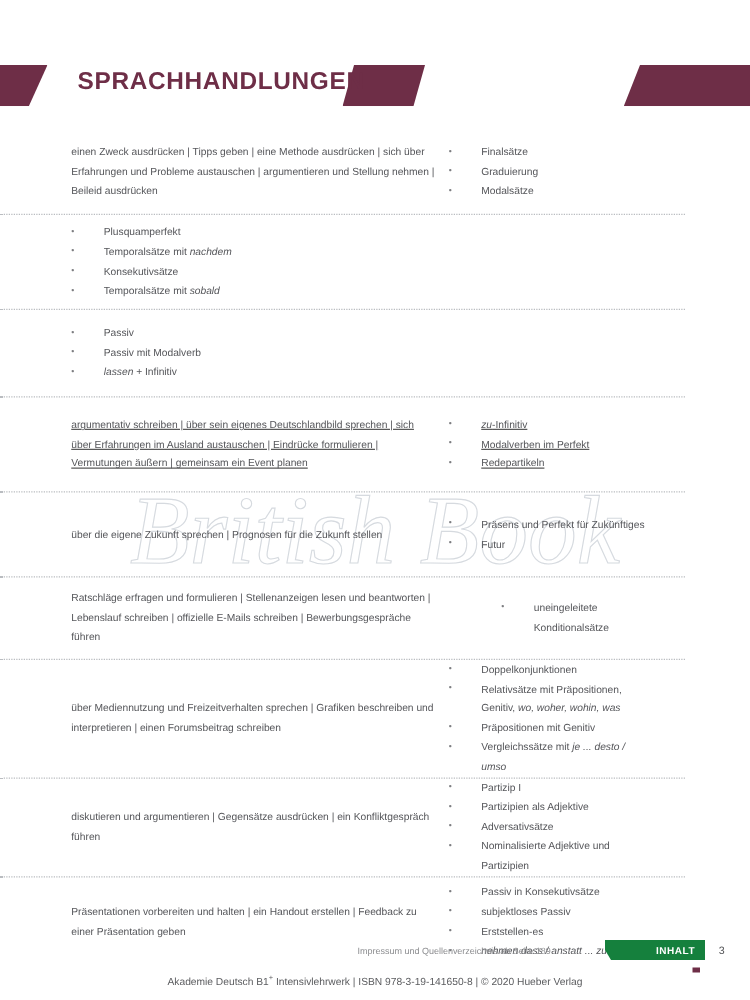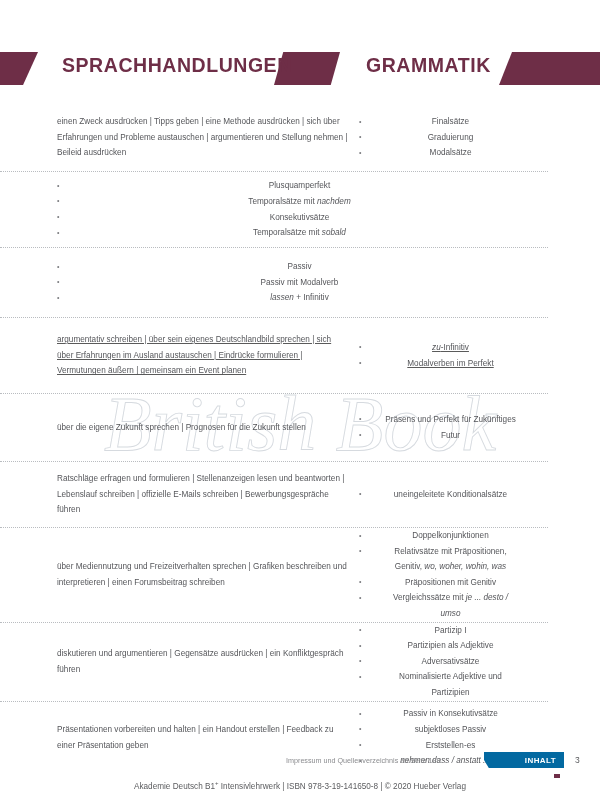--- a/index.html
+++ b/index.html
@@ -114,21 +114,20 @@
   .col-right {
     flex: 1 1 auto;
     font-size: 8.2px;
     line-height: 15.6px;
     color: #55565a;
   }
   .col-right ul {
     margin: 0;
     padding: 0;
     list-style: none;
-    text-align: center;
   }
   .col-right li {
     position: relative;
     padding-left: 26px;
   }
   .col-right li::before {
     content: "\2022";
     position: absolute;
     left: 0;
     top: -0.5px;
@@ -153,21 +152,21 @@
     font-size: 7.2px;
     color: #8b8c8f;
     white-space: nowrap;
   }
   .inhalt-badge {
     position: absolute;
     left: 484px;
     top: 0px;
     width: 80px;
     height: 16px;
-    background: #0369a1;
+    background: #15803d;
     clip-path: polygon(0 0, 100% 0, 100% 100%, 6% 100%, 0 50%);
   }
   .inhalt-badge span {
     position: absolute;
     right: 8px;
     top: 3.5px;
     font-size: 8px;
     font-weight: bold;
     color: #ffffff;
     letter-spacing: .4px;
@@ -205,21 +204,20 @@
   <text class="wm-text" x="300" y="120" text-anchor="middle">British Book</text>
 </svg>
 
 <div class="page">
 
   <div class="header">
     <div class="shape shape-left"></div>
     <div class="shape shape-mid"></div>
     <div class="shape shape-right"></div>
     <div class="head-title sprach">SPRACHHANDLUNGEN</div>
-    <div class="head-title gramm">GRAMMATIK</div>
   </div>
 
   <div class="table" id="table-body">
       <div class="row" style="min-height: 68px;">
         <div class="col-left">einen Zweck ausdrücken | Tipps geben | eine Methode ausdrücken | sich über Erfahrungen und Probleme austauschen | argumentieren und Stellung nehmen | Beileid ausdrücken</div>
         <div class="col-right">
           <ul>
             <li>Finalsätze</li>
             <li>Graduierung</li>
             <li>Modalsätze</li>
@@ -244,33 +242,34 @@
             <li><i>lassen</i> + Infinitiv</li>
           </ul>
         </div>
       </div>
       <div class="row" style="min-height: 76px; text-decoration: underline;">
         <div class="col-left">argumentativ schreiben | über sein eigenes Deutschlandbild sprechen | sich über Erfahrungen im Ausland austauschen | Eindrücke formulieren | Vermutungen äußern | gemeinsam ein Event planen</div>
         <div class="col-right">
           <ul>
             <li><i>zu</i>-Infinitiv</li>
             <li>Modalverben im Perfekt</li>
+            <li>Redepartikeln</li>
           </ul>
         </div>
       </div>
       <div class="row" style="min-height: 68px;">
         <div class="col-left">über die eigene Zukunft sprechen | Prognosen für die Zukunft stellen</div>
         <div class="col-right">
           <ul>
             <li>Präsens und Perfekt für Zukünftiges</li>
             <li>Futur</li>
           </ul>
         </div>
       </div>
-      <div class="row" style="min-height: 66px;">
+      <div class="row" style="min-height: 66px; gap: 42px;">
         <div class="col-left">Ratschläge erfragen und formulieren | Stellenanzeigen lesen und beantworten | Lebenslauf schreiben | offizielle E-Mails schreiben | Bewerbungsgespräche führen</div>
         <div class="col-right">
           <ul>
             <li>uneingeleitete Konditionalsätze</li>
           </ul>
         </div>
       </div>
       <div class="row" style="min-height: 66px;">
         <div class="col-left">über Mediennutzung und Freizeitverhalten sprechen | Grafiken beschreiben und interpretieren | einen Forumsbeitrag schreiben</div>
         <div class="col-right">

